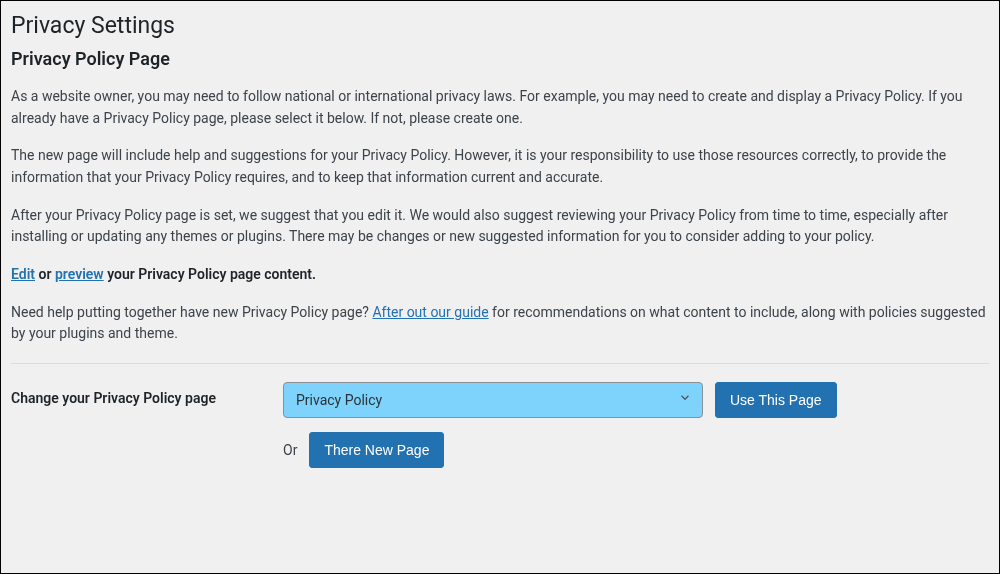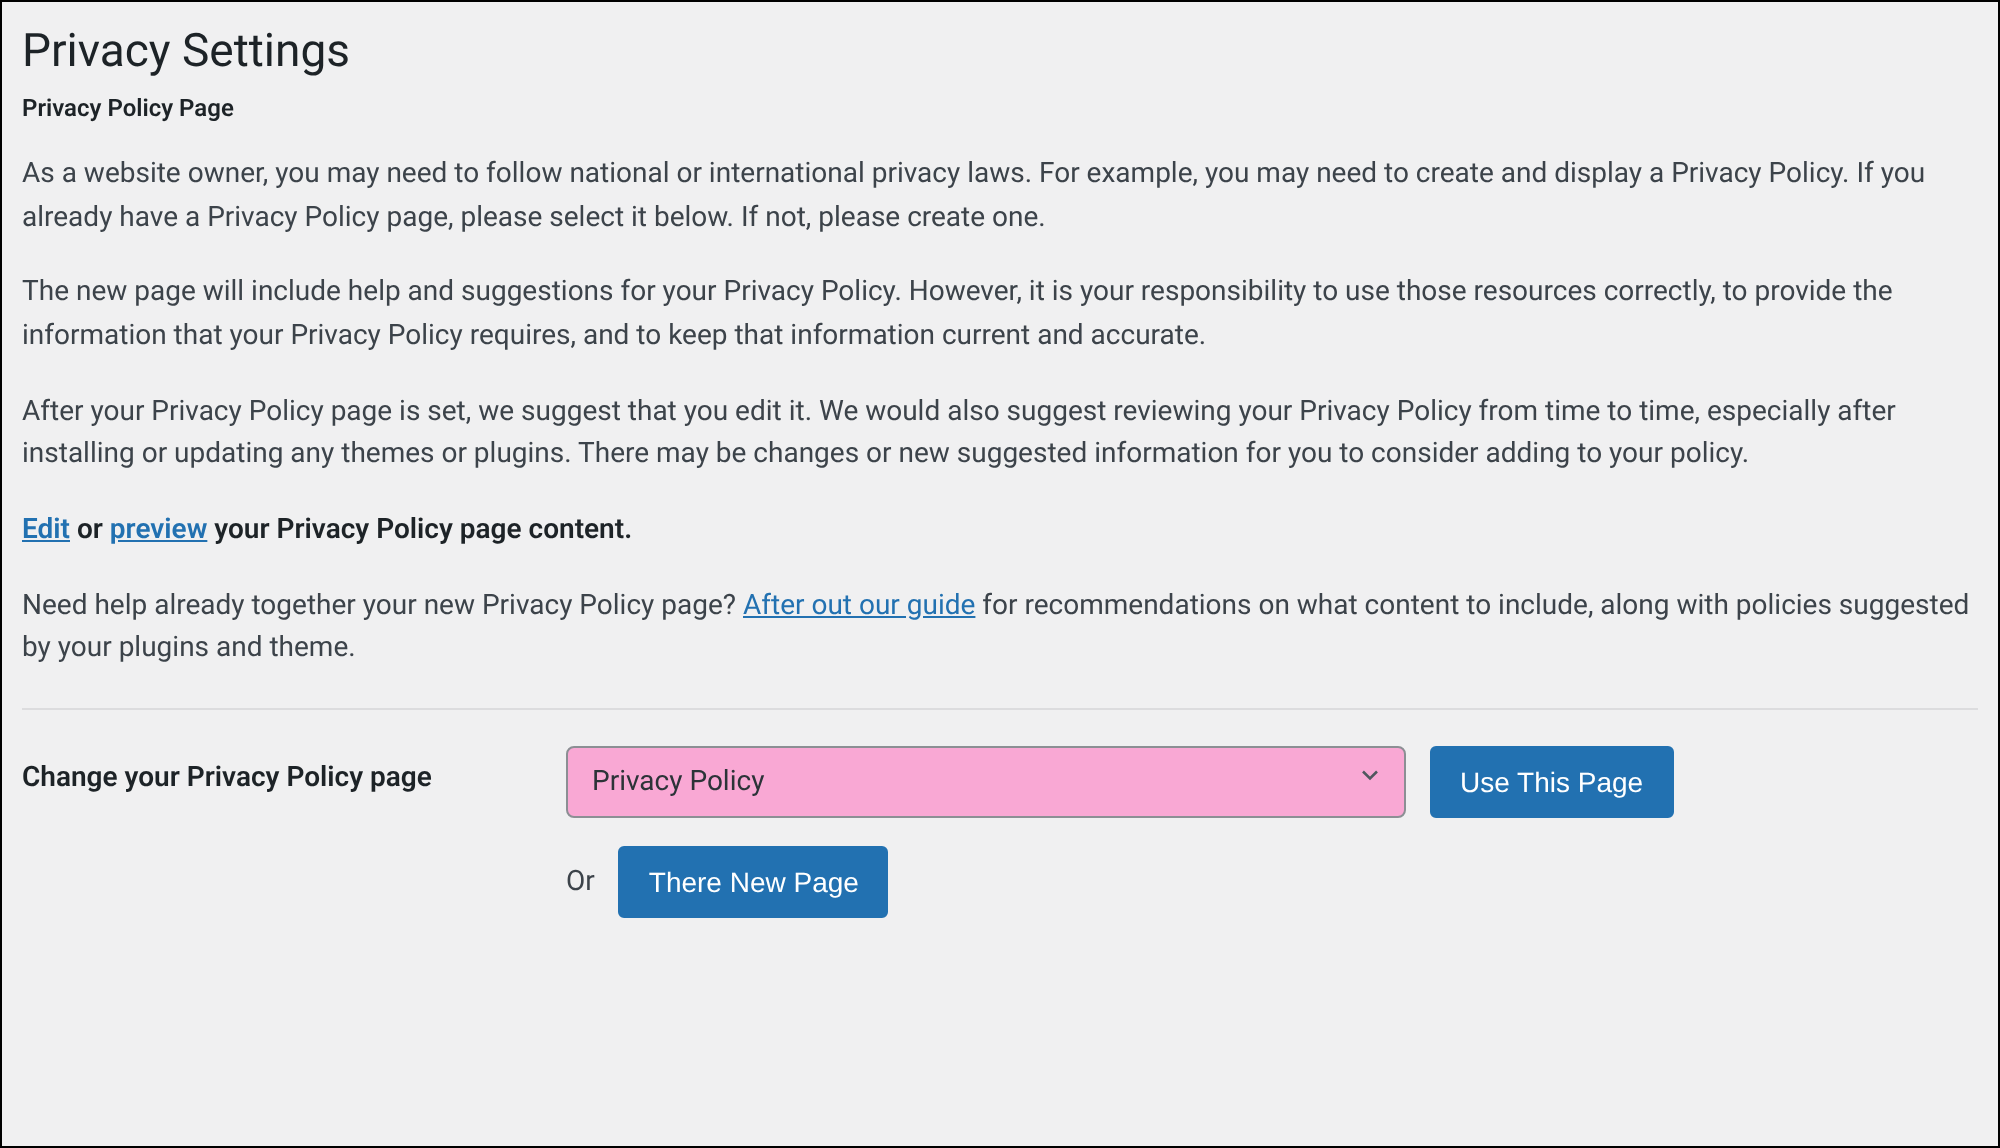--- a/index.html
+++ b/index.html
@@ -24,21 +24,21 @@
     }
     h1 {
       font-size: 23px;
       font-weight: 400;
       color: #1d2327;
       margin: 0 0 4px 0;
       padding: 0;
       line-height: 1.3;
     }
     h2 {
-      font-size: 12px;
+      font-size: 18px;
       font-weight: 600;
       color: #1d2327;
       margin: 0 0 14px 0;
     }
     .content p {
       font-size: 14px;
       color: #3c434a;
       margin: 0 0 16px 0;
       line-height: 1.55;
     }
@@ -79,21 +79,21 @@
     }
     .form-control-line {
       display: flex;
       align-items: center;
       gap: 12px;
     }
     .select {
       position: relative;
       width: 420px;
       height: 36px;
-      background: #f9a8d4;
+      background: #7dd3fc;
       border: 1px solid #8c8f94;
       border-radius: 4px;
       display: flex;
       align-items: center;
       padding: 0 30px 0 12px;
       font-size: 14px;
       color: #2c3338;
       cursor: pointer;
     }
     .select-caret {
@@ -133,21 +133,21 @@
     <p>The new page will include help and suggestions for your Privacy Policy. However, it is your responsibility to use those resources correctly, to provide the information that your Privacy Policy requires, and to keep that information current and accurate.</p>
     <p>After your Privacy Policy page is set, we suggest that you edit it. We would also suggest reviewing your Privacy Policy from time to time, especially after installing or updating any themes or plugins. There may be changes or new suggested information for you to consider adding to your policy.</p>
 
     <p>
       <strong>
         <a href="#">Edit</a><span> or </span><a href="#">preview</a><span> your Privacy Policy page content.</span>
       </strong>
     </p>
 
     <p>
-      <span>Need help already together your new Privacy Policy page? </span><a href="#">After out our guide</a><span> for recommendations on what content to include, along with policies suggested by your plugins and theme.</span>
+      <span>Need help putting together have new Privacy Policy page? </span><a href="#">After out our guide</a><span> for recommendations on what content to include, along with policies suggested by your plugins and theme.</span>
     </p>
   </div>
 
   <hr class="divider">
 
   <div class="form-row">
     <div class="form-label-col">
       <span class="form-label">Change your Privacy Policy page</span>
     </div>
     <div class="form-control-col">

